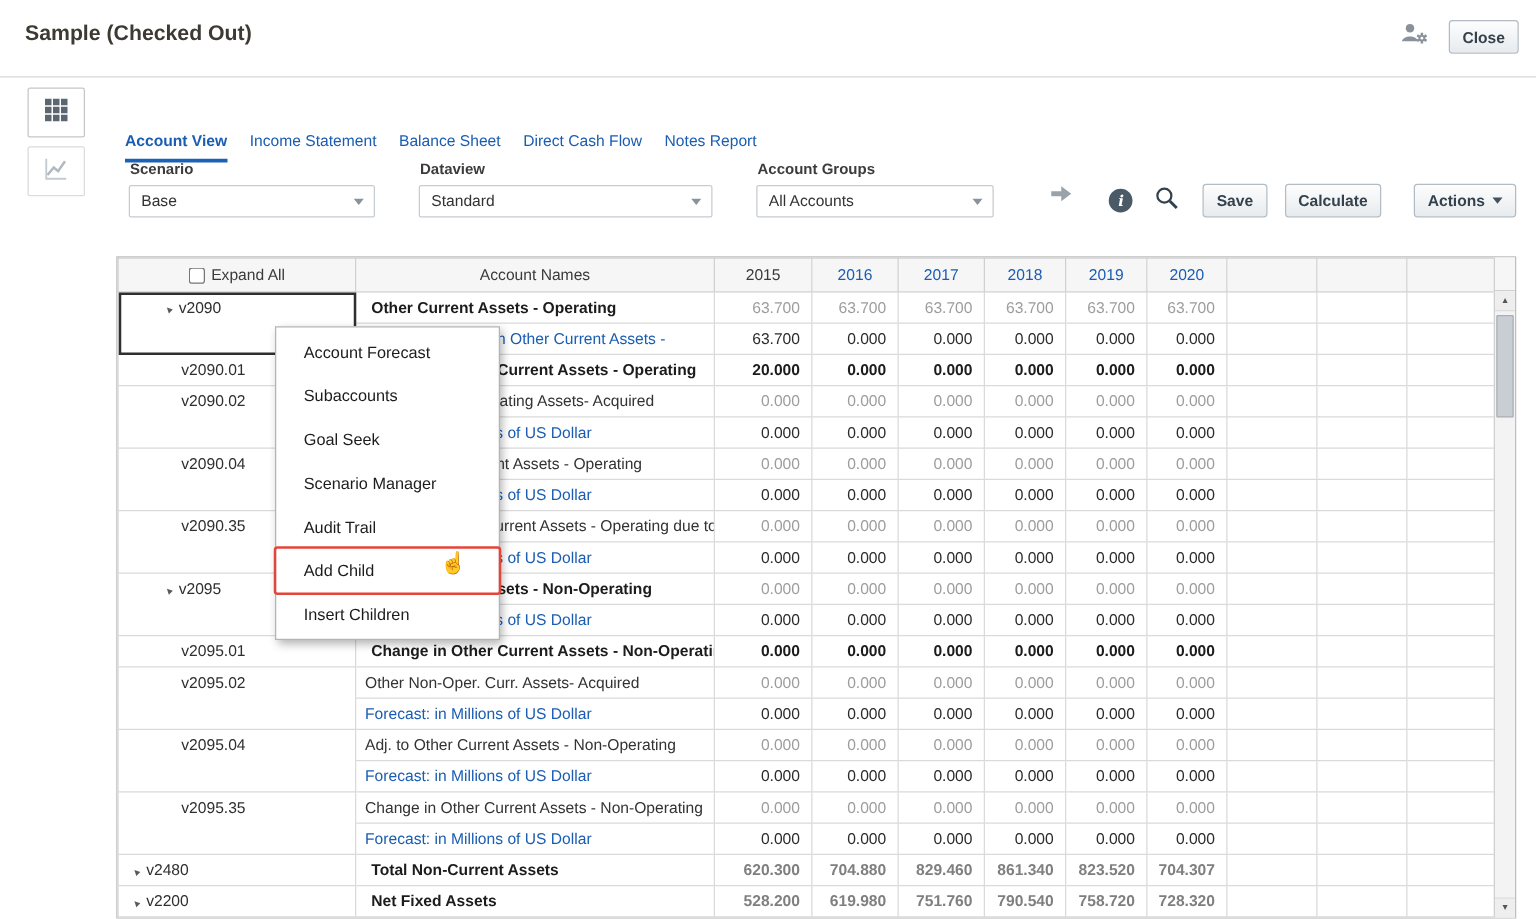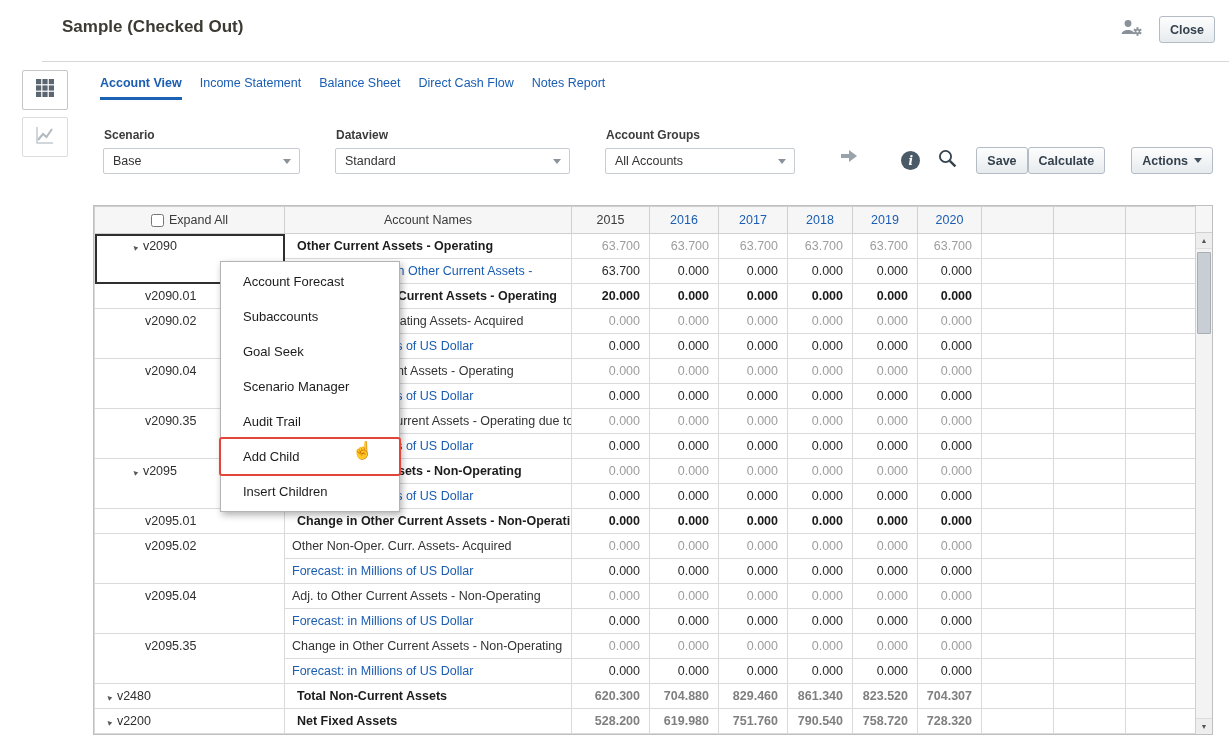--- a/index.html
+++ b/index.html
@@ -3,55 +3,55 @@
 <meta charset="utf-8">
 <style>
   * { box-sizing: border-box; margin: 0; padding: 0; }
   html,body { width:1229px; height:735px; }
   body {
     font-family: "Liberation Sans", sans-serif;
     background:#fff; color:#333; position:relative; overflow:hidden;
   }
 
   
-  .app-header { position:absolute; top:0; left:0; right:0; height:62px; border-bottom:1px solid #d8d8d8; background:#fff;margin-left:42px; }
+  .app-header { position:absolute; top:0; left:0; right:0; height:62px; border-bottom:1px solid #d8d8d8; background:#fff; }
   .app-title { position:absolute; left:20px; top:17px; font-size:17px; font-weight:700; color:#3d3a33; }
   .header-right { position:absolute; right:14px; top:16px; display:flex; align-items:center; gap:16px; }
   .btn {
     height:27px; padding:0 10px; background:linear-gradient(#fdfdfd,#e7ebee);
     border:1px solid #b3bcc4; border-radius:3px; font-weight:700; font-size:12.5px;
     color:#35424e; font-family:"Liberation Sans",sans-serif; cursor:pointer; display:inline-flex; align-items:center; gap:6px;
   }
 
   
   .side { position:absolute; left:22px; top:70px; width:48px; }
   .side-btn { width:46px; height:40px; border:1px solid #c6c6c6; border-radius:2px; background:#fff; display:flex; align-items:center; justify-content:center; margin-bottom:7px; }
   .side-btn.dim { border-color:#dcdcdc; }
 
   
   .tabs { position:absolute; left:100px; top:74px; display:flex; }
-  .tab { font-size:12.5px; color:#1a5db2; padding:2px 0 7px 0; margin-right:18px; cursor:pointer; }
+  .tab { font-size:12.5px; color:#1a5db2; padding:2px 0 7px 0; margin-right:18px; cursor:pointer;margin-top:30px; }
   .tab.active { font-weight:700; border-bottom:3px solid #1b62b5; }
 
   
   .filter-row { position:absolute; left:103px; top:128px; right:16px; display:flex; align-items:flex-end; }
   .fgroup { margin-right:35px; }
   .flabel { font-size:12px; font-weight:700; color:#3c3c3c; margin:0 0 6px 1px; }
   .selectbox {
     position:relative; height:26px; line-height:24px; background:#fff;
     border:1px solid #c6ccd2; border-radius:2px; font-size:12.5px; color:#333;
     padding:0 24px 0 9px; cursor:pointer;
   }
   .fg1 .selectbox { width:197px; } .fg2 .selectbox { width:235px; } .fg3 .selectbox { width:190px; }
   .chev { position:absolute; right:8px; top:10px; width:0; height:0; border-left:4px solid transparent; border-right:4px solid transparent; border-top:5px solid #8a939b; }
   .go-arrow { margin:0 0 5px 8px; }
   .right-cluster { margin-left:auto; display:flex; align-items:center; height:27px; }
   .info-badge { width:19px; height:19px; border-radius:50%; background:#4a5a66; color:#fff; font:italic 700 12px "DejaVu Serif", serif; display:flex; align-items:center; justify-content:center; margin-right:17px; cursor:pointer; }
   .search-wrap { margin-right:18px; cursor:pointer; }
-  .mr14 { } .mr26 { margin-right:26px; }
+  .mr14 { margin-right:14px; } .mr26 { margin-right:26px; }
   .tri-down { width:0; height:0; border-left:4px solid transparent; border-right:4px solid transparent; border-top:5px solid #45525d; display:inline-block; }
 
   
   .grid-wrap { position:absolute; left:93px; top:205px; width:1120px; height:530px; border:1px solid #bfbfbf; background:#fff; }
   table.grid { border-collapse:collapse; table-layout:fixed; width:1103px; font-size:12.5px; }
   .grid th, .grid td { border:1px solid #dadada; height:25px; overflow:hidden; white-space:nowrap; }
   .grid th { background:#f6f6f6; border-color:#d0d0d0; font-weight:400; color:#3a3a3a; height:27px; text-align:center; }
   th.year-blue { color:#1a5db2; cursor:pointer; }
   .expand-hdr { display:flex; align-items:center; justify-content:center; gap:5px; }
   .expand-hdr input { width:13px; height:13px; margin:0; }

